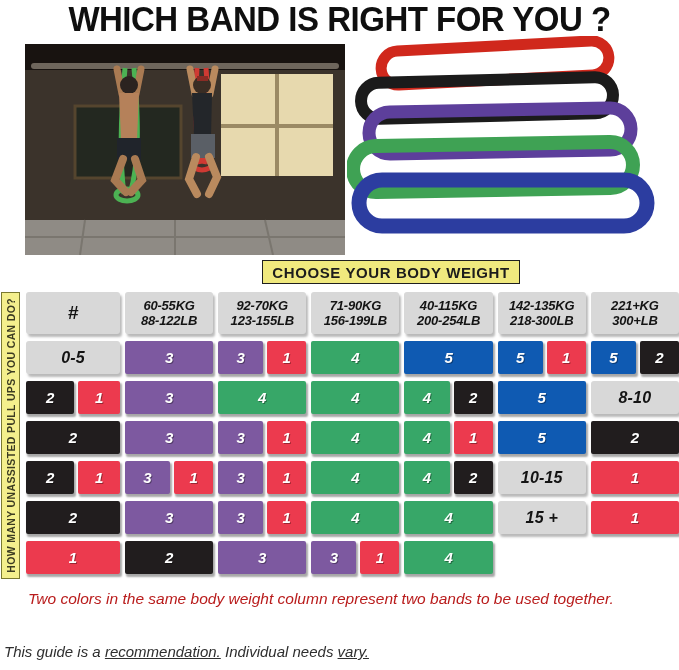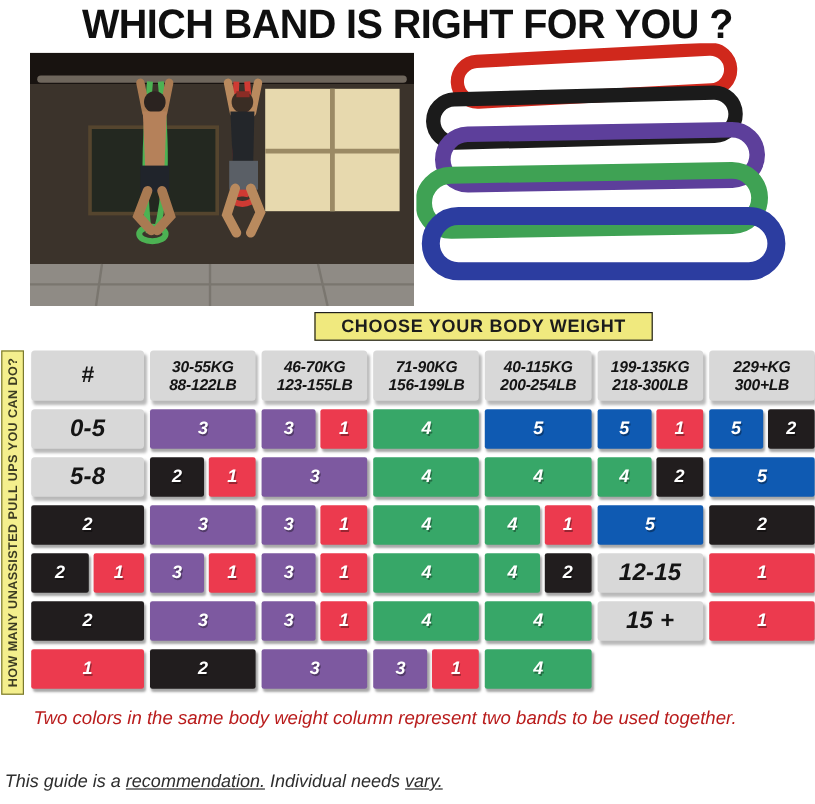--- a/index.html
+++ b/index.html
@@ -8,21 +8,21 @@
     font-family:"Liberation Sans",sans-serif;overflow:hidden;
   }
   .title{
     position:absolute;top:1px;left:0;width:100%;text-align:center;
     font-size:33px;font-weight:bold;letter-spacing:-0.5px;color:#0f0f0f;
     transform:scaleY(1.04);
   }
   .photo{position:absolute;left:25px;top:44px;width:320px;height:211px;}
   .bands-img{position:absolute;left:347px;top:36px;width:314px;height:200px;}
   .bw-label{
-    position:absolute;left:262px;top:260px;width:282px;height:24px;
+    position:absolute;left:262px;top:260px;width:258px;height:24px;
     background:#f0e97e;border:1px solid #1f1f1f;box-sizing:border-box;
     display:flex;align-items:center;justify-content:center;
     font-size:15px;font-weight:600;letter-spacing:0.6px;color:#1c1c1c;
   }
   .side-label{
     position:absolute;left:1px;top:292px;width:19px;height:287px;
     background:#f4ef8d;border:1px solid #7a7930;box-sizing:border-box;
     display:flex;align-items:center;justify-content:center;
   }
   .side-label span{
@@ -35,21 +35,21 @@
     grid-template-rows:42px repeat(6,33px);column-gap:5px;row-gap:7px;
   }
   .hcell{
     background:#d8d8d8;border-radius:3px;
     box-shadow:2px 3px 2.5px rgba(0,0,0,0.28);
     display:flex;flex-direction:column;align-items:center;justify-content:center;
     font-weight:bold;font-style:italic;color:#141414;
   }
   .colhead{font-size:13px;line-height:1.18;letter-spacing:-0.2px;text-align:center;}
   .corner{font-size:19px;}
-  .rowlabel{font-size:20px;letter-spacing:0.2px;}
+  .rowlabel{font-size:16px;letter-spacing:0.2px;}
   .cellwrap{display:flex;gap:4px;align-items:stretch;}
   .band{
     border-radius:2px;display:flex;align-items:center;justify-content:center;
     color:#ffffff;font-weight:bold;font-style:italic;font-size:15px;
     box-shadow:1.5px 2.5px 2px rgba(0,0,0,0.35);
     text-shadow:1px 1px 0 rgba(0,0,0,0.35);
   }
   .note{
     position:absolute;left:28px;top:588px;width:642px;
     font-style:italic;font-size:15.5px;color:#b91c1c;line-height:1.42;
@@ -119,41 +119,41 @@
 
 <div class="bw-label">CHOOSE YOUR BODY WEIGHT</div>
 
 <div class="side-label">
   <span>HOW MANY UNASSISTED PULL UPS YOU CAN DO?</span>
 </div>
 
 <div class="table" id="weight-table">
     <div class="hcell corner">#</div>
     <div class="hcell colhead">
-      <span>30-55KG</span>
+      <span>60-55KG</span>
       <span>88-122LB</span>
     </div>
     <div class="hcell colhead">
-      <span>46-70KG</span>
+      <span>92-70KG</span>
       <span>123-155LB</span>
     </div>
     <div class="hcell colhead">
       <span>71-90KG</span>
       <span>156-199LB</span>
     </div>
     <div class="hcell colhead">
       <span>40-115KG</span>
       <span>200-254LB</span>
     </div>
     <div class="hcell colhead">
-      <span>199-135KG</span>
+      <span>142-135KG</span>
       <span>218-300LB</span>
     </div>
     <div class="hcell colhead">
-      <span>229+KG</span>
+      <span>221+KG</span>
       <span>300+LB</span>
     </div>
     <div class="hcell rowlabel">0-5</div>
     <div class="cellwrap">
       <div class="band" style="background: rgb(125, 89, 160); flex: 1 1 0%;">3</div>
     </div>
     <div class="cellwrap">
       <div class="band" style="background: rgb(125, 89, 160); flex: 1.15 1 0%;">3</div>
       <div class="band" style="background: rgb(236, 58, 78); flex: 1 1 0%;">1</div>
     </div>
@@ -164,41 +164,41 @@
       <div class="band" style="background: rgb(15, 90, 178); flex: 1 1 0%;">5</div>
     </div>
     <div class="cellwrap">
       <div class="band" style="background: rgb(15, 90, 178); flex: 1.15 1 0%;">5</div>
       <div class="band" style="background: rgb(236, 58, 78); flex: 1 1 0%;">1</div>
     </div>
     <div class="cellwrap">
       <div class="band" style="background: rgb(15, 90, 178); flex: 1.15 1 0%;">5</div>
       <div class="band" style="background: rgb(33, 29, 30); flex: 1 1 0%;">2</div>
     </div>
-    <div class="hcell rowlabel">5-8</div>
     <div class="cellwrap">
       <div class="band" style="background: rgb(33, 29, 30); flex: 1.15 1 0%;">2</div>
       <div class="band" style="background: rgb(236, 58, 78); flex: 1 1 0%;">1</div>
     </div>
     <div class="cellwrap">
       <div class="band" style="background: rgb(125, 89, 160); flex: 1 1 0%;">3</div>
     </div>
     <div class="cellwrap">
       <div class="band" style="background: rgb(55, 167, 104); flex: 1 1 0%;">4</div>
     </div>
     <div class="cellwrap">
       <div class="band" style="background: rgb(55, 167, 104); flex: 1 1 0%;">4</div>
     </div>
     <div class="cellwrap">
       <div class="band" style="background: rgb(55, 167, 104); flex: 1.15 1 0%;">4</div>
       <div class="band" style="background: rgb(33, 29, 30); flex: 1 1 0%;">2</div>
     </div>
     <div class="cellwrap">
       <div class="band" style="background: rgb(15, 90, 178); flex: 1 1 0%;">5</div>
     </div>
+    <div class="hcell rowlabel">8-10</div>
     <div class="cellwrap">
       <div class="band" style="background: rgb(33, 29, 30); flex: 1 1 0%;">2</div>
     </div>
     <div class="cellwrap">
       <div class="band" style="background: rgb(125, 89, 160); flex: 1 1 0%;">3</div>
     </div>
     <div class="cellwrap">
       <div class="band" style="background: rgb(125, 89, 160); flex: 1.15 1 0%;">3</div>
       <div class="band" style="background: rgb(236, 58, 78); flex: 1 1 0%;">1</div>
     </div>
@@ -227,21 +227,21 @@
       <div class="band" style="background: rgb(125, 89, 160); flex: 1.15 1 0%;">3</div>
       <div class="band" style="background: rgb(236, 58, 78); flex: 1 1 0%;">1</div>
     </div>
     <div class="cellwrap">
       <div class="band" style="background: rgb(55, 167, 104); flex: 1 1 0%;">4</div>
     </div>
     <div class="cellwrap">
       <div class="band" style="background: rgb(55, 167, 104); flex: 1.15 1 0%;">4</div>
       <div class="band" style="background: rgb(33, 29, 30); flex: 1 1 0%;">2</div>
     </div>
-    <div class="hcell rowlabel">12-15</div>
+    <div class="hcell rowlabel">10-15</div>
     <div class="cellwrap">
       <div class="band" style="background: rgb(236, 58, 78); flex: 1 1 0%;">1</div>
     </div>
     <div class="cellwrap">
       <div class="band" style="background: rgb(33, 29, 30); flex: 1 1 0%;">2</div>
     </div>
     <div class="cellwrap">
       <div class="band" style="background: rgb(125, 89, 160); flex: 1 1 0%;">3</div>
     </div>
     <div class="cellwrap">

